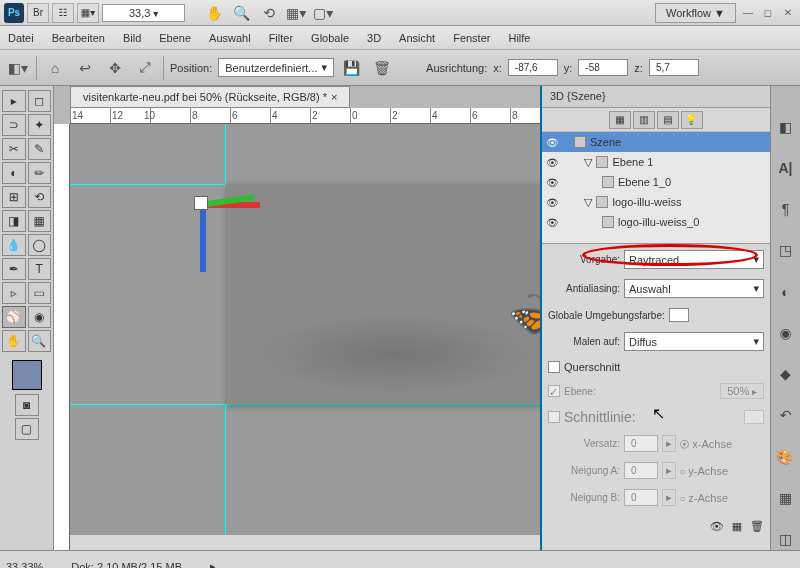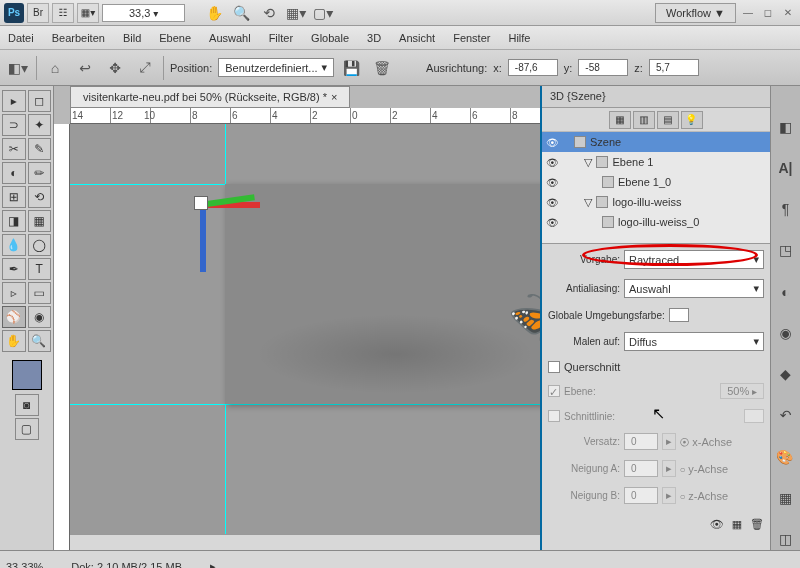--- a/index.html
+++ b/index.html
@@ -314,21 +314,21 @@
           <span class="chk"></span>
           <span>Querschnitt</span>
         </div>
       <div class="prop-row" style="opacity:.5">
         <span class="chk">✓</span>
         <span style="font-size:10px">Ebene:</span>
         <span style="margin-left:auto;border:1px solid #aaa;padding:1px 6px;font-size:10px"><span>50%</span> ▸</span>
       </div>
       <div class="prop-row" style="opacity:.5">
         <span class="chk"></span>
-        <span style="font-size:10px">Schnittlinie:</span>
+        <span style="font-size:14px">Schnittlinie:</span>
         <div style="width:20px;height:14px;background:#eee;border:1px solid #aaa;margin-left:auto"></div>
       </div>
       <div class="prop-row" style="opacity:.5">
         <span class="prop-label">Versatz:</span>
         <input class="opt-input" style="width: 34px;" value="0">
           <span style="border:1px solid #aaa;padding:1px 3px">▸</span>
         <span style="font-size:10px">⦿ <span>x-Achse</span></span>
       </div>
       <div class="prop-row" style="opacity:.5">
         <span class="prop-label">Neigung A:</span>

